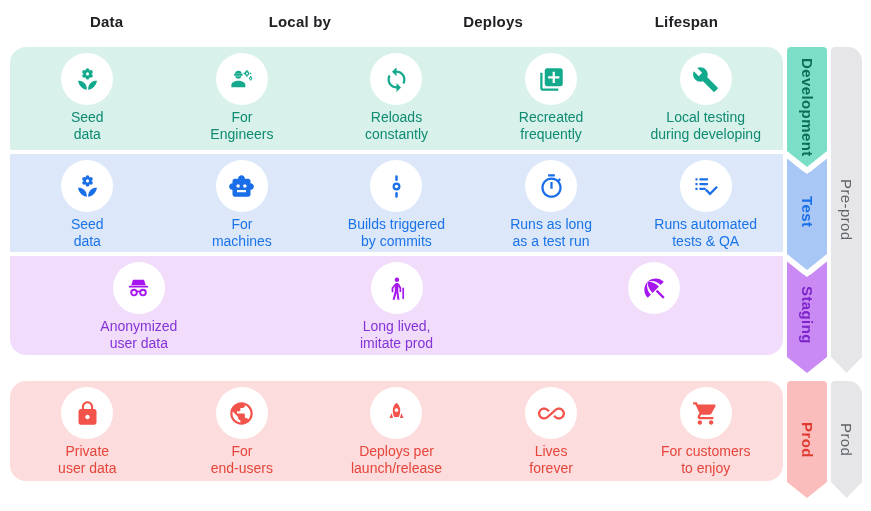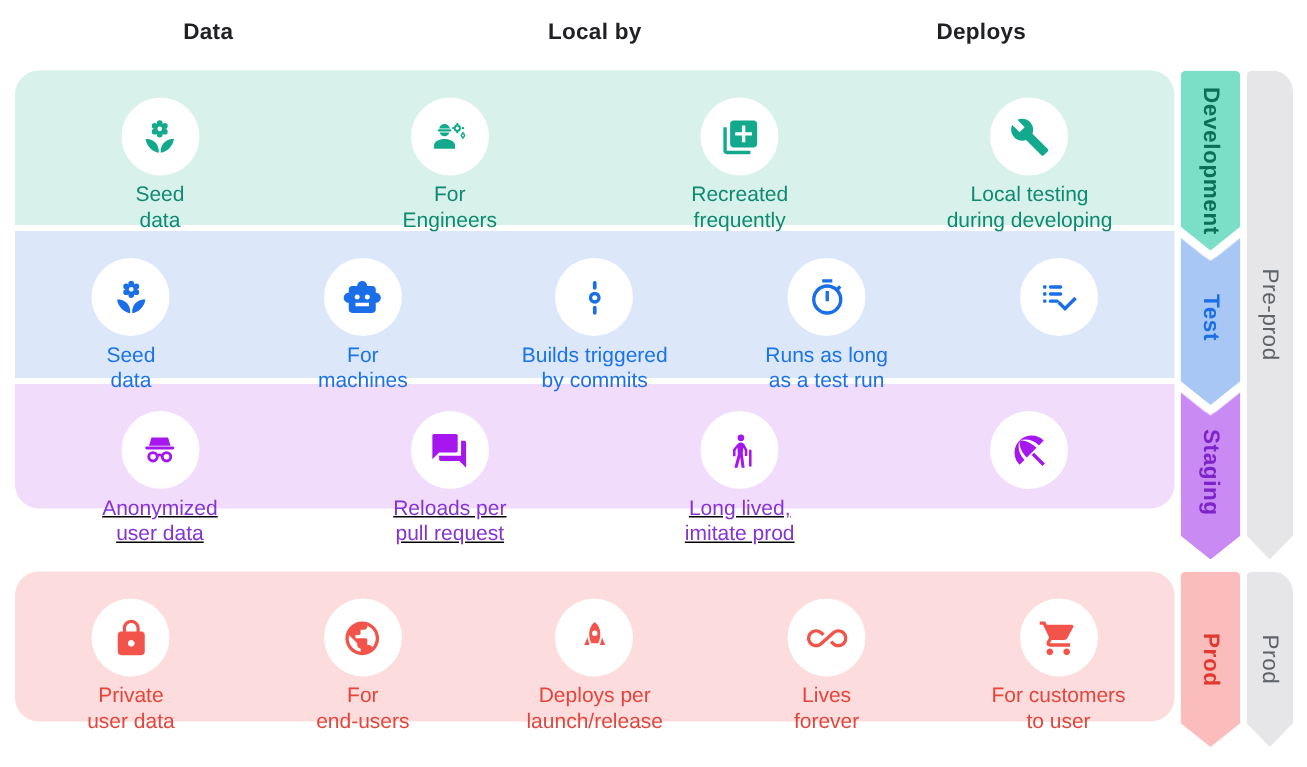--- a/index.html
+++ b/index.html
@@ -8,24 +8,24 @@
 
   
   .header-row{position:absolute;left:10px;top:13px;width:773px;display:flex;}
   .header-cell{flex:1;text-align:center;font-size:15px;font-weight:bold;color:#202124;letter-spacing:.2px;}
 
   
   .group1{position:absolute;left:10px;top:47px;width:773px;}
   .row{display:flex;}
   .row-dev{height:103px;background:#d8f2eb;border-radius:16px 16px 0 0;margin-bottom:4px;}
   .row-test{height:98px;background:#dce8fa;margin-bottom:4px;}
-  .row-staging{height:83px;background:#f1dcfc;border-radius:0 0 16px 16px;text-decoration:underline;}
+  .row-staging{height:99px;background:#f1dcfc;border-radius:0 0 16px 16px;}
   .row-prod{position:absolute;left:10px;top:381px;width:773px;height:100px;background:#fcdcdc;border-radius:16px;}
 
-  .cell{flex:1;display:flex;flex-direction:column;align-items:center;padding-top:18px;}
+  .cell{flex:1;display:flex;flex-direction:column;align-items:center;padding-top:6px;}
   .badge{width:52px;height:52px;border-radius:50%;background:#fff;display:flex;align-items:center;justify-content:center;flex:none;}
   .badge svg{width:27px;height:27px;display:block;}
   .cell-text{margin-top:4px;font-size:14px;line-height:17px;text-align:center;white-space:pre-line;}
 
   .row-dev .cell-text{color:#0e8a71;} .row-dev .badge{color:#13a98c;}
   .row-test .cell-text{color:#1a73e8;} .row-test .badge{color:#1a6ee8;}
   .row-staging .cell-text{color:#8433d6;} .row-staging .badge{color:#a616ef;}
   .row-prod .cell-text{color:#e5453b;} .row-prod .badge{color:#f2534b;}
 
   
@@ -49,20 +49,21 @@
 </style>
 </head>
 <body>
 
 <div class="canvas">
 
   <div class="header-row">
     <div class="header-cell">Data</div>
     <div class="header-cell">Local by</div>
     <div class="header-cell">Deploys</div>
+    <div class="header-cell">Lifespan</div>
   </div>
 
   <div class="group1">
 
     <div class="row row-dev">
       <div class="cell">
         <div class="badge">
           <svg viewBox="0 0 24 24" fill="currentColor">
             <circle cx="12" cy="7" r="3.3"></circle>
               <circle cx="12" cy="3.6" r="1.7"></circle>
@@ -97,20 +98,29 @@
               <rect x="19.7" y="12" width=".9" height="1"></rect>
               <circle cx="20.1" cy="10.9" r=".55" fill="#fff"></circle>
           </svg>
         </div>
         <div class="cell-text">For
 Engineers</div>
       </div>
       <div class="cell">
         <div class="badge">
           <svg viewBox="0 0 24 24" fill="currentColor">
+            <path d="M12 4V1L8 5l4 4V6c3.31 0 6 2.69 6 6 0 1.01-.25 1.97-.7 2.8l1.46 1.46C19.54 15.03 20 13.57 20 12c0-4.42-3.58-8-8-8zm0 14c-3.31 0-6-2.69-6-6 0-1.01.25-1.97.7-2.8L5.24 7.74C4.46 8.97 4 10.43 4 12c0 4.42 3.58 8 8 8v3l4-4-4-4v3z"></path>
+          </svg>
+        </div>
+        <div class="cell-text">Reloads
+constantly</div>
+      </div>
+      <div class="cell">
+        <div class="badge">
+          <svg viewBox="0 0 24 24" fill="currentColor">
             <path d="M4 6H2v14c0 1.1.9 2 2 2h14v-2H4V6zm16-4H8c-1.1 0-2 .9-2 2v12c0 1.1.9 2 2 2h12c1.1 0 2-.9 2-2V4c0-1.1-.9-2-2-2zm-1 9h-4v4h-2v-4H9V9h4V5h2v4h4v2z"></path>
           </svg>
         </div>
         <div class="cell-text">Recreated
 frequently</div>
       </div>
       <div class="cell">
         <div class="badge">
           <svg viewBox="0 0 24 24" fill="currentColor">
             <path d="M22.7 19l-9.1-9.1c.9-2.3.4-5-1.5-6.9-2-2-5-2.4-7.4-1.3L9 6 6 9 1.6 4.7C.4 7.1.9 10.1 2.9 12.1c1.9 1.9 4.6 2.4 6.9 1.5l9.1 9.1c.4.4 1 .4 1.4 0l2.3-2.3c.5-.4.5-1.1.1-1.4z"></path>
@@ -175,49 +185,42 @@
           <svg viewBox="0 0 24 24" fill="currentColor">
             <rect x="3" y="4.6" width="2" height="2" rx=".6"></rect>
               <rect x="6.4" y="4.6" width="8" height="2" rx="1"></rect>
             <rect x="3" y="8.8" width="2" height="2" rx=".6"></rect>
               <rect x="6.4" y="8.8" width="8" height="2" rx="1"></rect>
             <rect x="3" y="13" width="2" height="2" rx=".6"></rect>
               <rect x="6.4" y="13" width="6" height="2" rx="1"></rect>
             <path d="M21.55 11.45 23 12.9l-7 7-4.5-4.5 1.45-1.45 3.05 3.05z"></path>
           </svg>
         </div>
+        <div class="cell-text">Runs automated
+tests &amp; QA</div>
       </div>
     </div>
 
     <div class="row row-staging">
       <div class="cell">
         <div class="badge">
           <svg viewBox="0 0 24 24" fill="currentColor">
             <path d="M16.9 4.2H7.1L5.6 9.1h12.8z"></path>
             <rect x="3.4" y="9.5" width="17.2" height="1.7" rx=".85"></rect>
             <circle cx="8" cy="15.6" r="2.5" fill="none" stroke="currentColor" stroke-width="1.7"></circle>
             <circle cx="16" cy="15.6" r="2.5" fill="none" stroke="currentColor" stroke-width="1.7"></circle>
             <path d="M10.6 15c.9-.7 1.9-.7 2.8 0" fill="none" stroke="currentColor" stroke-width="1.5"></path>
           </svg>
         </div>
         <div class="cell-text">Anonymized
 user data</div>
       </div>
       <div class="cell">
         <div class="badge">
           <svg viewBox="0 0 24 24" fill="currentColor">
-            <path d="M21 6h-2v9H6v2c0 .55.45 1 1 1h11l4 4V7c0-.55-.45-1-1-1zm-4 6V3c0-.55-.45-1-1-1H3c-.55 0-1 .45-1 1v14l4-4h10c.55 0 1-.45 1-1z"></path>
-          </svg>
-        </div>
-        <div class="cell-text">Reloads per
-pull request</div>
-      </div>
-      <div class="cell">
-        <div class="badge">
-          <svg viewBox="0 0 24 24" fill="currentColor">
             <circle cx="12.4" cy="4.3" r="2"></circle>
             <path d="M10.3 8.2c.5-.7 1.3-1.1 2.1-1.1.9 0 1.7.5 2.1 1.2l1.7 3.1v3.7h-1.5v-3.3l-.9-1.6-.3 3.6 1.1 8.2h-1.8l-.8-6.2-1.6 6.2H8.5l2.1-8 -.3-3.9-1.1 1.7v3.5H7.7v-4z"></path>
             <rect x="17.2" y="11.2" width="1.5" height="10.3" rx=".75"></rect>
           </svg>
         </div>
         <div class="cell-text">Long lived,
 imitate prod</div>
       </div>
       <div class="cell">
         <div class="badge">
@@ -269,21 +272,21 @@
       <div class="cell-text">Lives
 forever</div>
     </div>
     <div class="cell">
       <div class="badge">
         <svg viewBox="0 0 24 24" fill="currentColor">
           <path d="M7 18c-1.1 0-1.99.9-1.99 2S5.9 22 7 22s2-.9 2-2-.9-2-2-2zM1 2v2h2l3.6 7.59-1.35 2.45c-.16.28-.25.61-.25.96 0 1.1.9 2 2 2h12v-2H7.42c-.14 0-.25-.11-.25-.25l.03-.12.9-1.63h7.45c.75 0 1.41-.41 1.75-1.03l3.58-6.49c.08-.14.12-.31.12-.47 0-.55-.45-1-1-1H5.21l-.94-2H1zm16 16c-1.1 0-1.99.9-1.99 2s.89 2 1.99 2 2-.9 2-2-.9-2-2-2z"></path>
         </svg>
       </div>
       <div class="cell-text">For customers
-to user</div>
+to enjoy</div>
     </div>
   </div>
 
   <div class="rw" id="rw-dev">
     <div class="ribbon r-dev">
         <span>Development</span>
       </div>
   </div>
   <div class="rw" id="rw-test">
     <div class="ribbon r-test">

